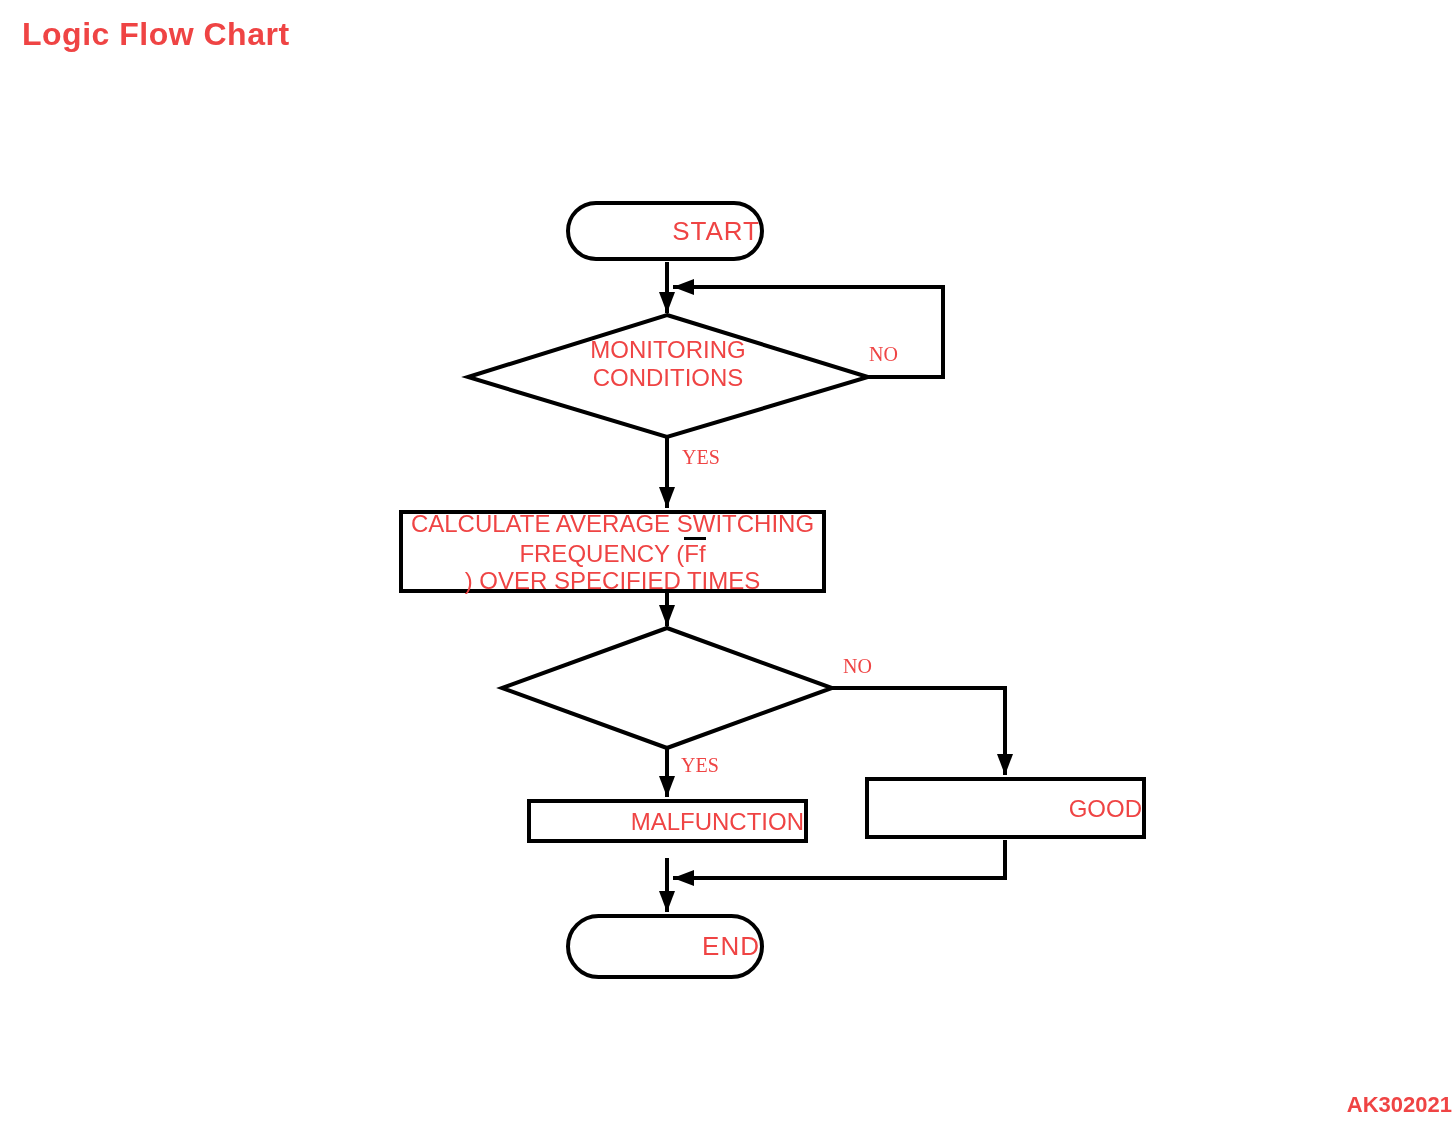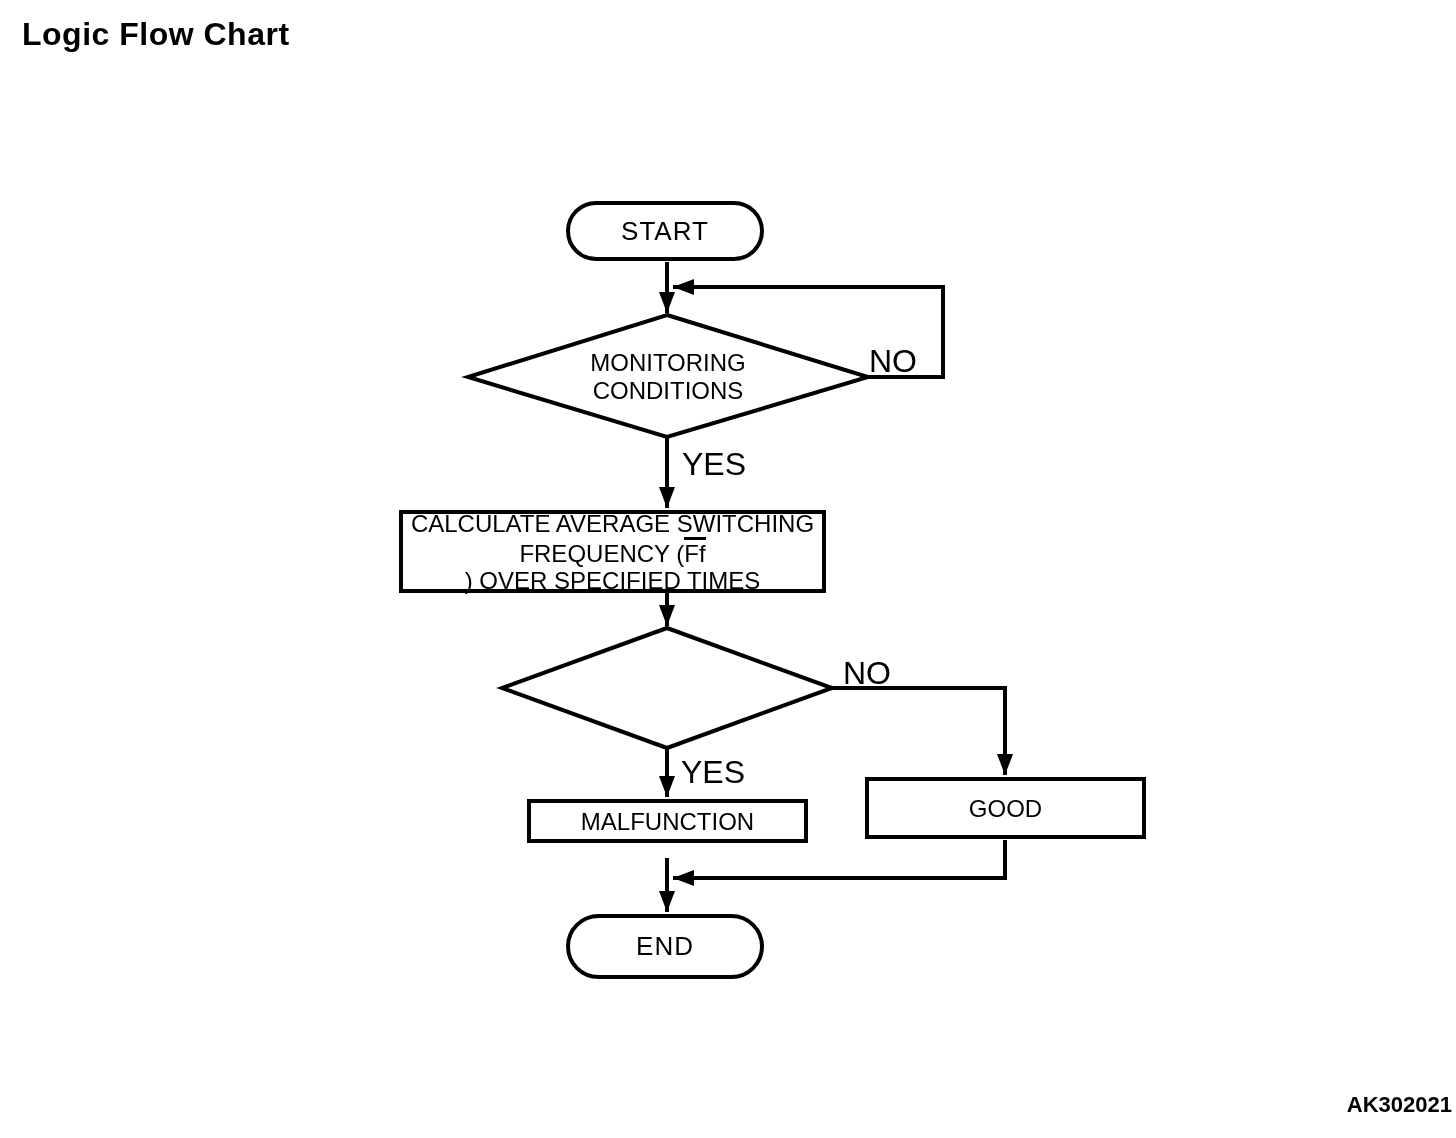--- a/index.html
+++ b/index.html
@@ -5,21 +5,21 @@
   html, body {
     margin: 0;
     padding: 0;
     background: #ffffff;
   }
   .canvas {
     position: relative;
     width: 1456px;
     height: 1138px;
     background: #ffffff;
-    color: #000000;
+    color: #ef4444;
     font-family: "Liberation Sans", sans-serif;
     overflow: hidden;
   }
   .page-title {
     position: absolute;
     left: 22px;
     top: 16px;
     font-size: 32px;
     font-weight: bold;
     letter-spacing: 0.5px;
@@ -29,21 +29,21 @@
     left: 0;
     top: 0;
   }
   .node {
     position: absolute;
     box-sizing: border-box;
     background: #ffffff;
     border: 4px solid #000000;
     display: flex;
     align-items: center;
-    justify-content: center;
+    justify-content: flex-end;
     text-align: center;
     font-size: 24px;
     line-height: 27px;
   }
   .stadium {
     border-radius: 34px;
     font-size: 26px;
     letter-spacing: 1px;
   }
   .diamond-label {
@@ -51,21 +51,22 @@
     display: flex;
     align-items: center;
     justify-content: center;
     text-align: center;
     font-size: 24px;
     line-height: 28px;
     background: transparent;
   }
   .branch-label {
     position: absolute;
-    font-size: 32px;
+    font-size: 20px;
+    font-family: Liberation Serif, serif;
   }
   .overbar {
     display: inline-block;
     border-top: 3px solid #000000;
     padding-top: 1px;
     line-height: 1.05;
   }
   .pre {
     white-space: pre;
   }
@@ -117,21 +118,21 @@
     <g fill="#ffffff" stroke="#000000" stroke-width="4" stroke-linejoin="miter">
       <polygon points="667,315 868,377 667,437 468,377"></polygon>
       <polygon points="667,628 832,688 667,748 502,688"></polygon>
     </g>
   </svg>
 
   <div class="node stadium" style="left:566px; top:201px; width:198px; height:60px;">
     <span>START</span>
   </div>
 
-  <div class="diamond-label" style="left:468px; top:316px; width:400px; height:122px;">
+  <div class="diamond-label" style="left:468px; top:303px; width:400px; height:122px;">
     <div>
       <div>MONITORING</div>
       <div>CONDITIONS</div>
     </div>
   </div>
 
   <div class="branch-label" style="left:869px; top:343px;">NO</div>
   <div class="branch-label" style="left:682px; top:446px;">YES</div>
 
   <div class="node" style="left:399px; top:510px; width:427px; height:83px;">

